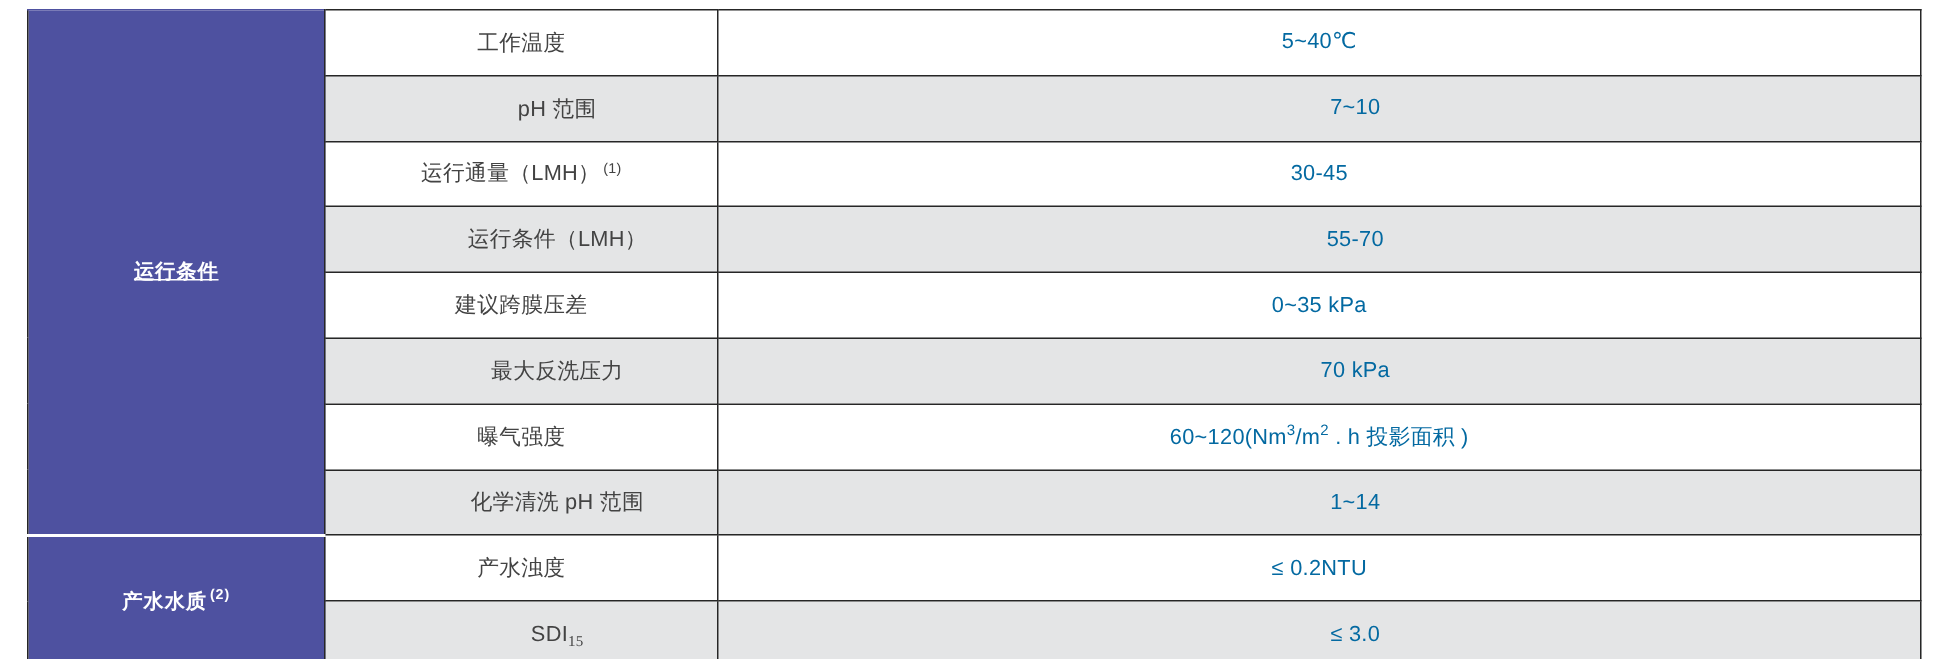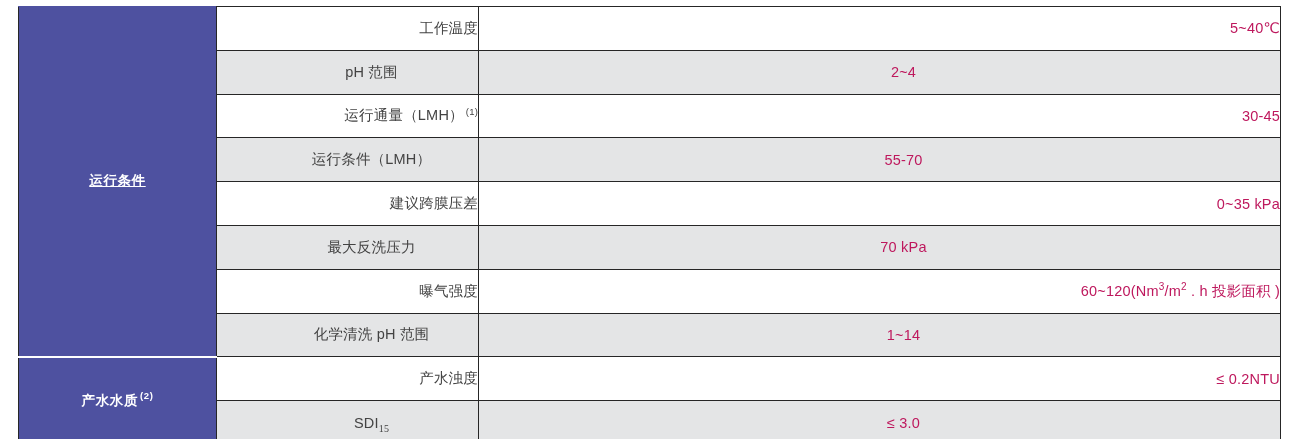--- a/index.html
+++ b/index.html
@@ -60,26 +60,26 @@
     width: 261px;
     font-size: 14.5px;
     color: #434343;
     letter-spacing: 0.2px;
   }
 
   
   td.value-cell {
     width: 801px;
     font-size: 14.5px;
-    color: #be185d;
+    color: #0369a1;
     letter-spacing: 0.2px;
   }
 
   tr.row-white td.label-cell,
-  tr.row-white td.value-cell { background: #ffffff; text-align: right; }
+  tr.row-white td.value-cell { background: #ffffff; }
 
   tr.row-gray td.label-cell,
   tr.row-gray td.value-cell { background: #e4e5e6; padding-left: 48px; }
 
   sup.note {
     font-size: 9.5px;
     vertical-align: super;
     line-height: 0;
     padding-left: 2px;
   }
@@ -113,21 +113,21 @@
         <td class="value-cell">
           <span>5~40℃</span>
         </td>
       </tr>
 
       <tr class="row-gray">
         <td class="label-cell">
           <span>pH 范围</span>
         </td>
         <td class="value-cell">
-          <span>2~4</span>
+          <span>7~10</span>
         </td>
       </tr>
 
       <tr class="row-white">
         <td class="label-cell">
           <span>运行通量（LMH）</span><sup class="note">(1)</sup>
         </td>
         <td class="value-cell">
           <span>30-45</span>
         </td>

